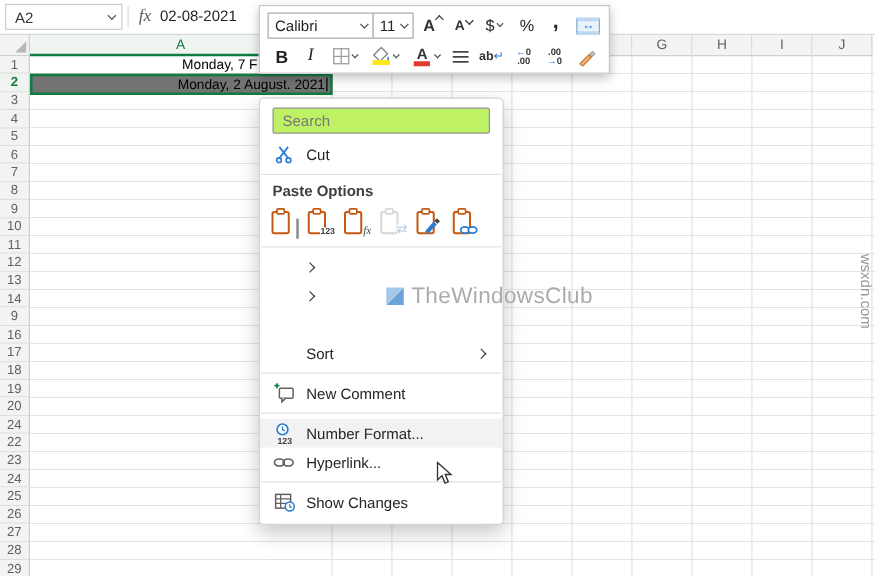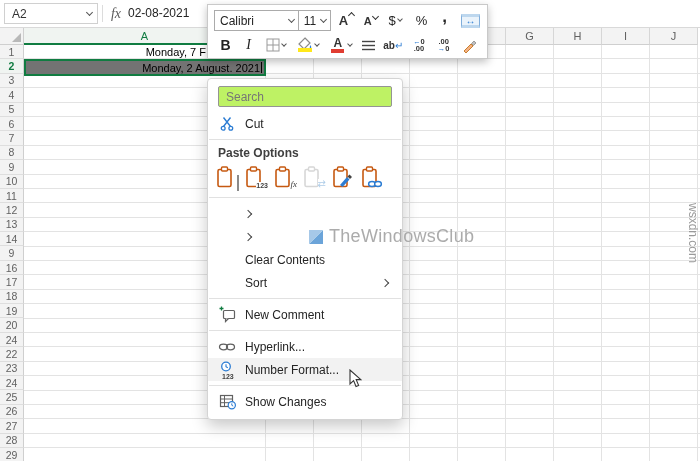--- a/index.html
+++ b/index.html
@@ -361,21 +361,20 @@
     <div class="menu-item">
       <span class="mi-icon"></span>
       <span class="mi-sub"></span>
     </div>
     <div class="menu-item">
       <span class="mi-icon"></span>
       <span class="mi-sub"></span>
     </div>
     <div class="menu-item">
       <span class="mi-icon"></span>
-      <span class="mi-label">Clear Contents</span>
     </div>
     <div class="menu-item">
       <span class="mi-icon"></span>
       <span class="mi-label">Sort</span>
       <span class="mi-sub"></span>
     </div>
 
     <div class="menu-sep"></div>
 
     <div class="menu-item">
@@ -384,38 +383,38 @@
           <rect x="4.5" y="4.5" width="11" height="8" rx="1" fill="#fff" stroke="#616161" stroke-width="1.2"></rect>
           <path d="M6.5 12.5 v3 l3-3" fill="#fff" stroke="#616161" stroke-width="1.2"></path>
           <path d="M2.5 0.5 v4 M0.5 2.5 h4" stroke="#107C41" stroke-width="1.3"></path>
         </svg>
       </span>
       <span class="mi-label">New Comment</span>
     </div>
 
     <div class="menu-sep"></div>
 
-    <div class="menu-item">
-      <span class="mi-icon">
-        <svg width="18" height="14" viewBox="0 0 18 14">
-          <ellipse cx="5.5" cy="7" rx="4" ry="2.8" fill="none" stroke="#616161" stroke-width="1.3"></ellipse>
-          <ellipse cx="12.5" cy="7" rx="4" ry="2.8" fill="none" stroke="#616161" stroke-width="1.3"></ellipse>
-        </svg>
-      </span>
-      <span class="mi-label">Hyperlink...</span>
-    </div>
     <div class="menu-item hover">
       <span class="mi-icon">
         <svg width="17" height="17" viewBox="0 0 17 17">
           <circle cx="7" cy="5.5" r="4.3" fill="#fff" stroke="#2B7CD3" stroke-width="1.3"></circle>
           <path d="M7 3.2 v2.5 l1.8 1" fill="none" stroke="#2B7CD3" stroke-width="1.1"></path>
         </svg>
         <span style="position:absolute;left:4px;bottom:-1px;font-size:7px;font-weight:bold;color:#404040">123</span>
       </span>
       <span class="mi-label">Number Format...</span>
+    </div>
+    <div class="menu-item">
+      <span class="mi-icon">
+        <svg width="18" height="14" viewBox="0 0 18 14">
+          <ellipse cx="5.5" cy="7" rx="4" ry="2.8" fill="none" stroke="#616161" stroke-width="1.3"></ellipse>
+          <ellipse cx="12.5" cy="7" rx="4" ry="2.8" fill="none" stroke="#616161" stroke-width="1.3"></ellipse>
+        </svg>
+      </span>
+      <span class="mi-label">Hyperlink...</span>
     </div>
 
     <div class="menu-sep"></div>
 
     <div class="menu-item">
       <span class="mi-icon">
         <svg width="17" height="17" viewBox="0 0 17 17">
           <rect x="1.5" y="2.5" width="12" height="11" fill="#fff" stroke="#616161" stroke-width="1.2"></rect>
           <line x1="5.5" y1="2.5" x2="5.5" y2="13.5" stroke="#616161"></line>
           <line x1="1.5" y1="6" x2="13.5" y2="6" stroke="#616161"></line>

